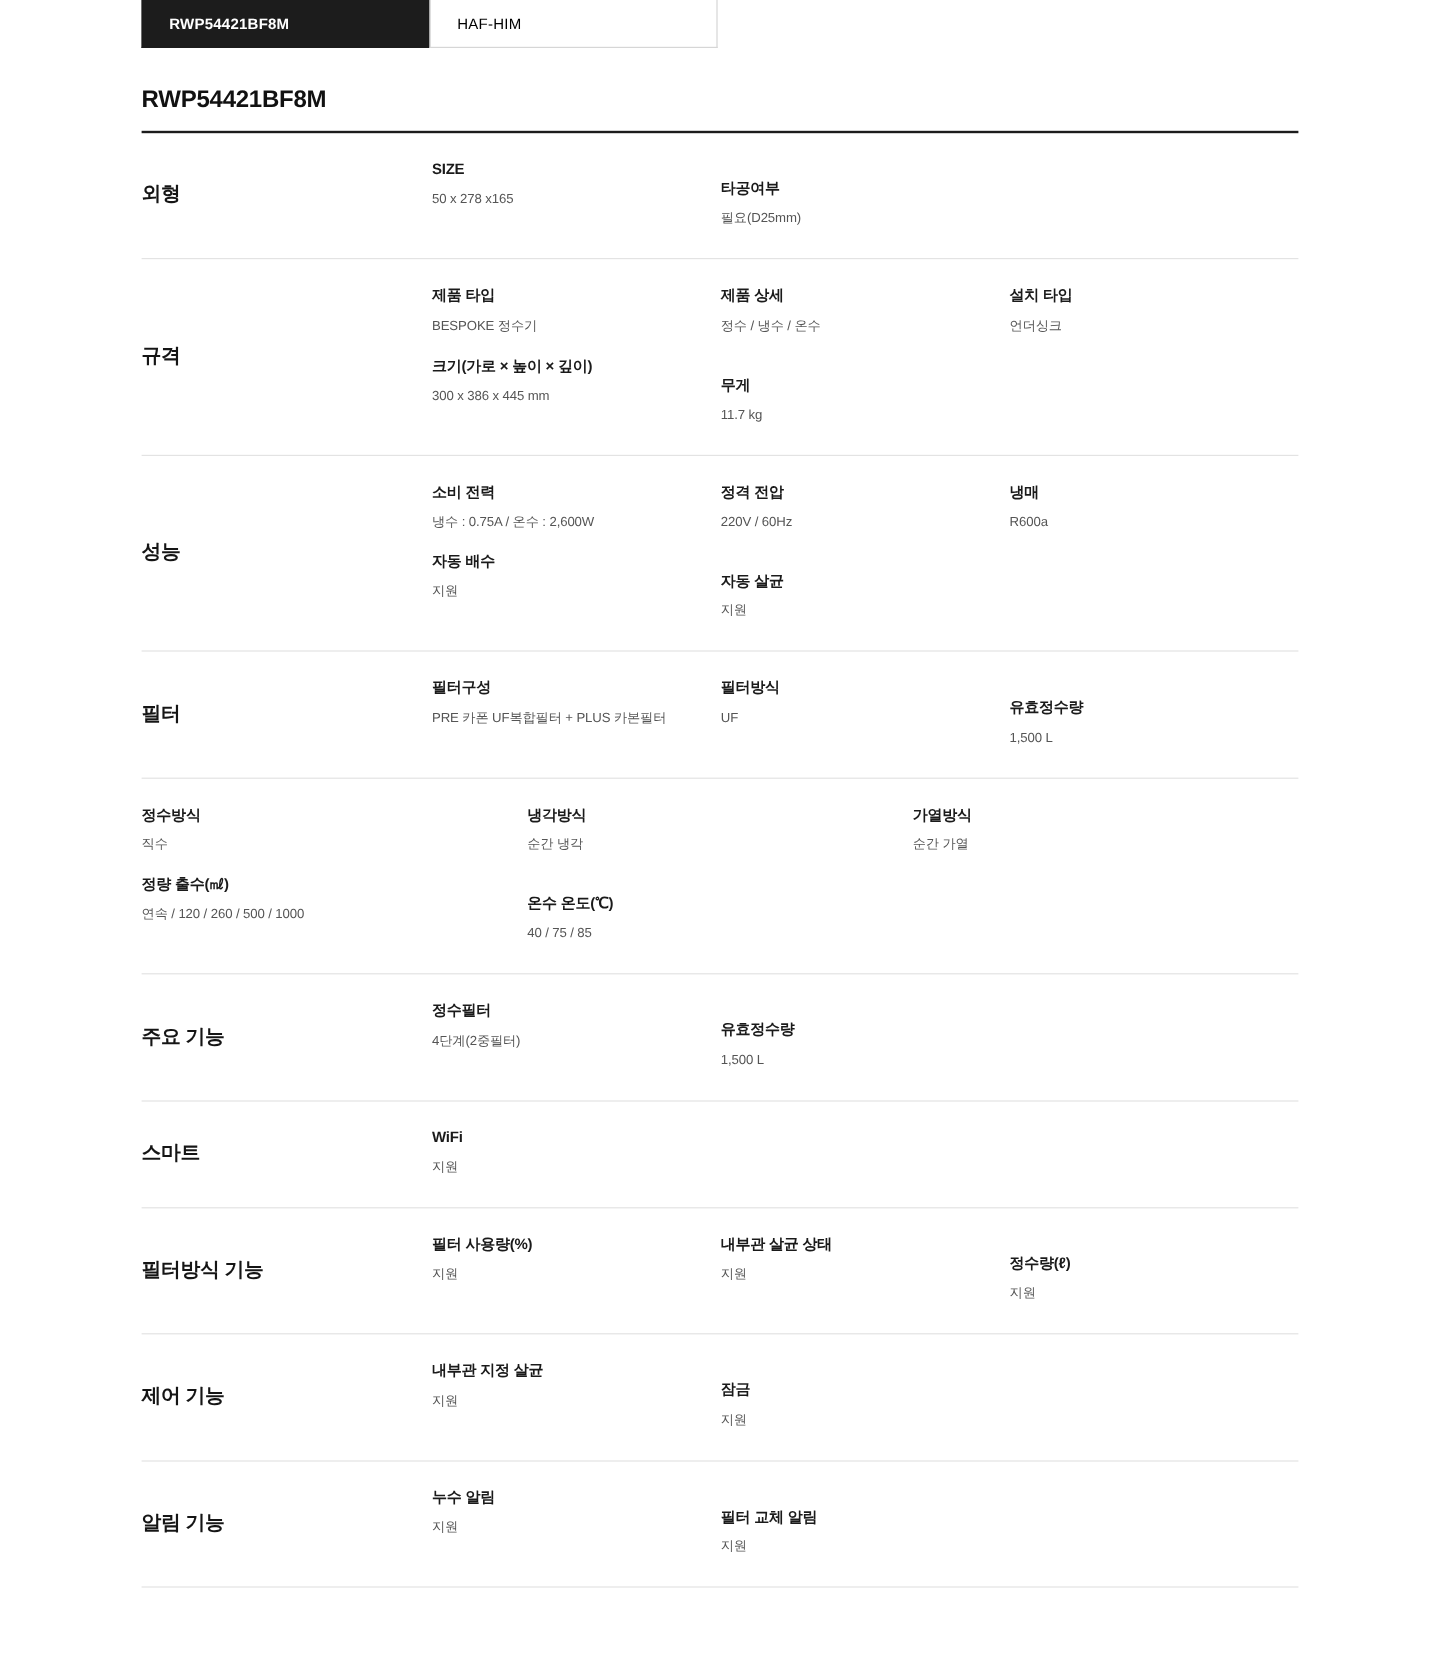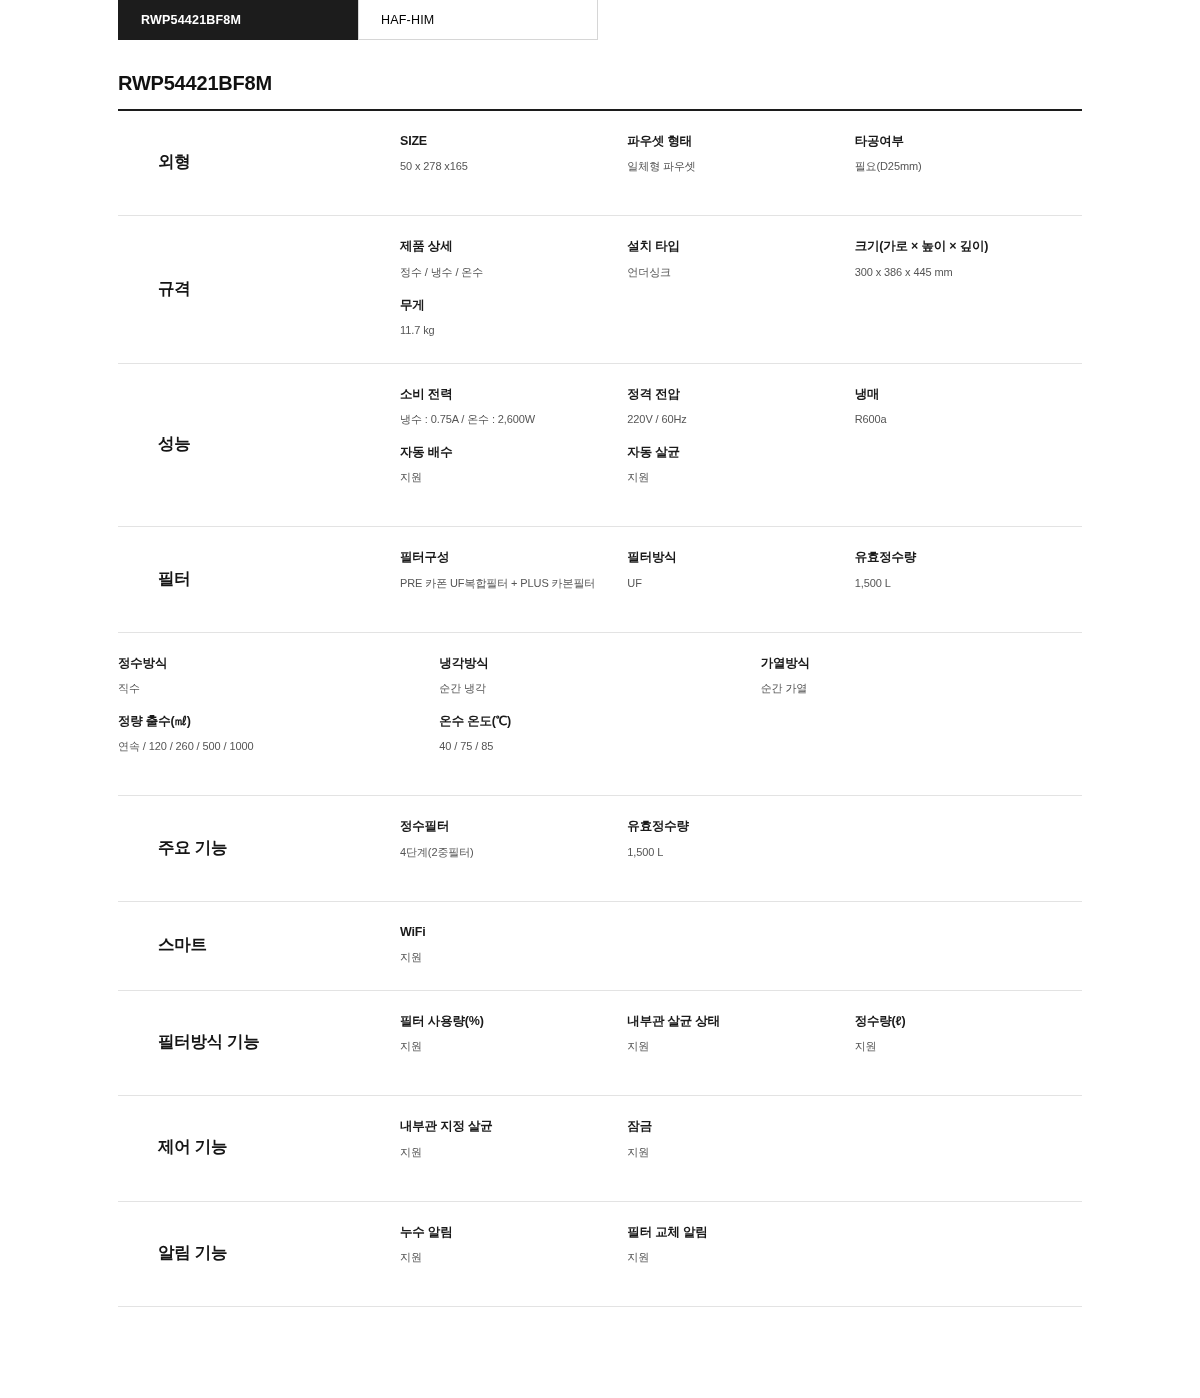--- a/index.html
+++ b/index.html
@@ -77,26 +77,26 @@
   .row-label {
     width: 242px;
     flex: 0 0 242px;
     display: flex;
     align-items: center;
     font-size: 16.5px;
     font-weight: 700;
     color: #151515;
     letter-spacing: -0.3px;
     padding-left: 0;
-    margin-left: 40px;
   }
   .row-fields {
     flex: 1 1 auto;
     display: flex;
     flex-wrap: wrap;
+    align-items: flex-end;
   }
   .field {
     width: 33.333%;
     padding-right: 20px;
     margin-bottom: 16px;
   }
   .field:last-child { margin-bottom: 0; }
   .field-name {
     font-size: 12.5px;
     font-weight: 700;
@@ -133,33 +133,33 @@
 
   <div class="spec-table">
       <div class="spec-row">
         <div class="row-label">외형</div>
         <div class="row-fields">
           <div class="field">
             <div class="field-name">SIZE</div>
             <div class="field-value">50 x 278 x165</div>
           </div>
           <div class="field">
-            <div class="field-name">파우셋 형태</div>
-            <div class="field-value">일체형 파우셋</div>
-          </div>
-          <div class="field">
             <div class="field-name">타공여부</div>
             <div class="field-value">필요(D25mm)</div>
           </div>
         </div>
       </div>
       <div class="spec-row">
         <div class="row-label">규격</div>
         <div class="row-fields">
           <div class="field">
+            <div class="field-name">제품 타입</div>
+            <div class="field-value">BESPOKE 정수기</div>
+          </div>
+          <div class="field">
             <div class="field-name">제품 상세</div>
             <div class="field-value">정수 / 냉수 / 온수</div>
           </div>
           <div class="field">
             <div class="field-name">설치 타입</div>
             <div class="field-value">언더싱크</div>
           </div>
           <div class="field">
             <div class="field-name">크기(가로 × 높이 × 깊이)</div>
             <div class="field-value">300 x 386 x 445 mm</div>

